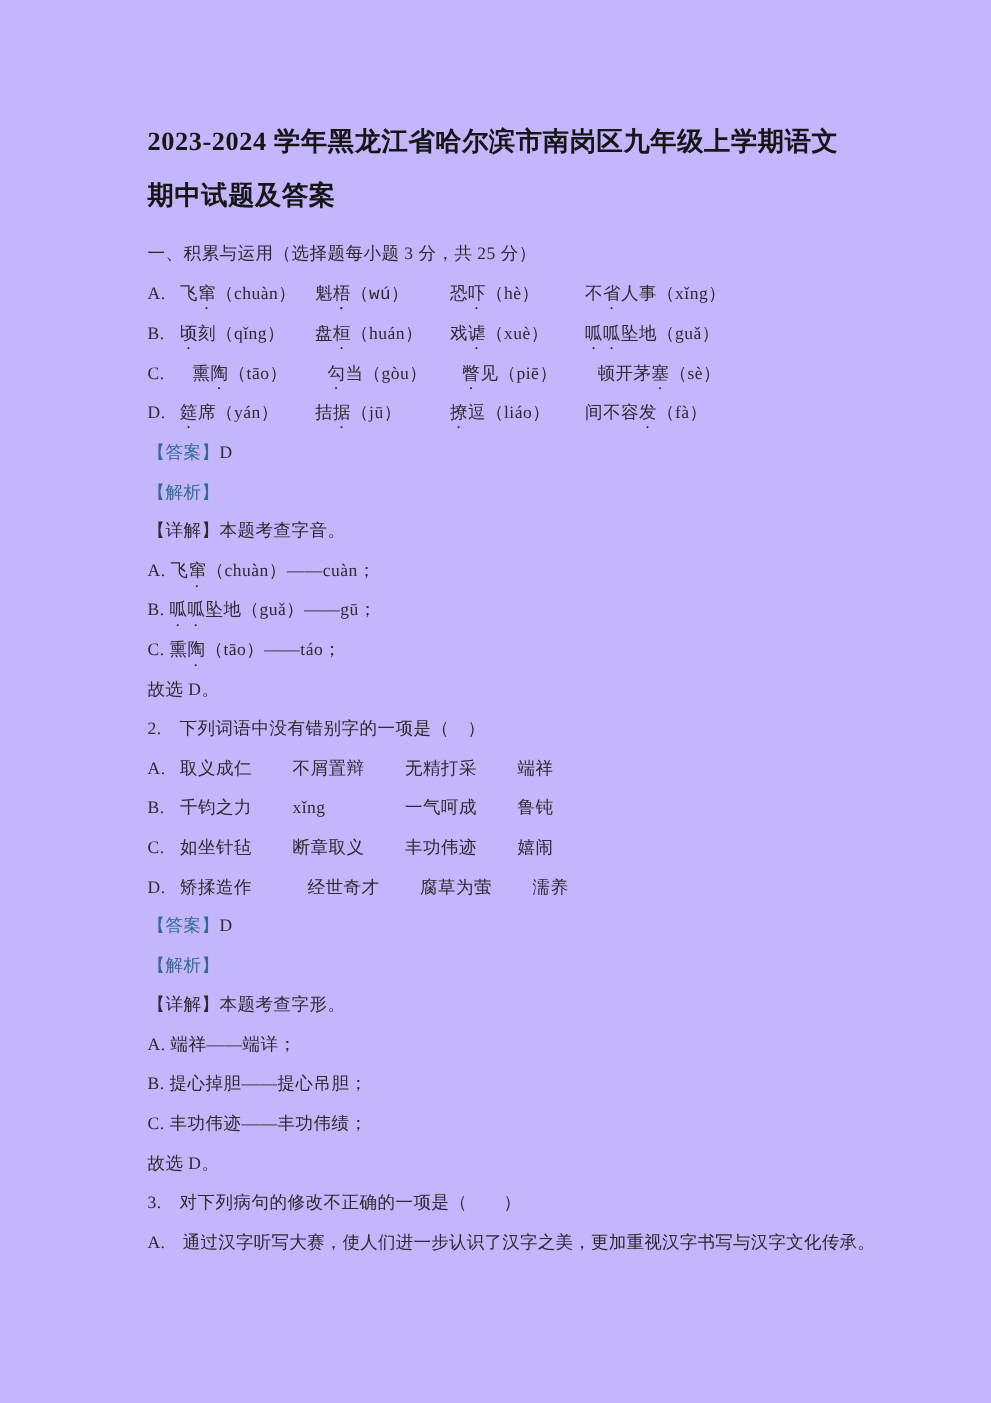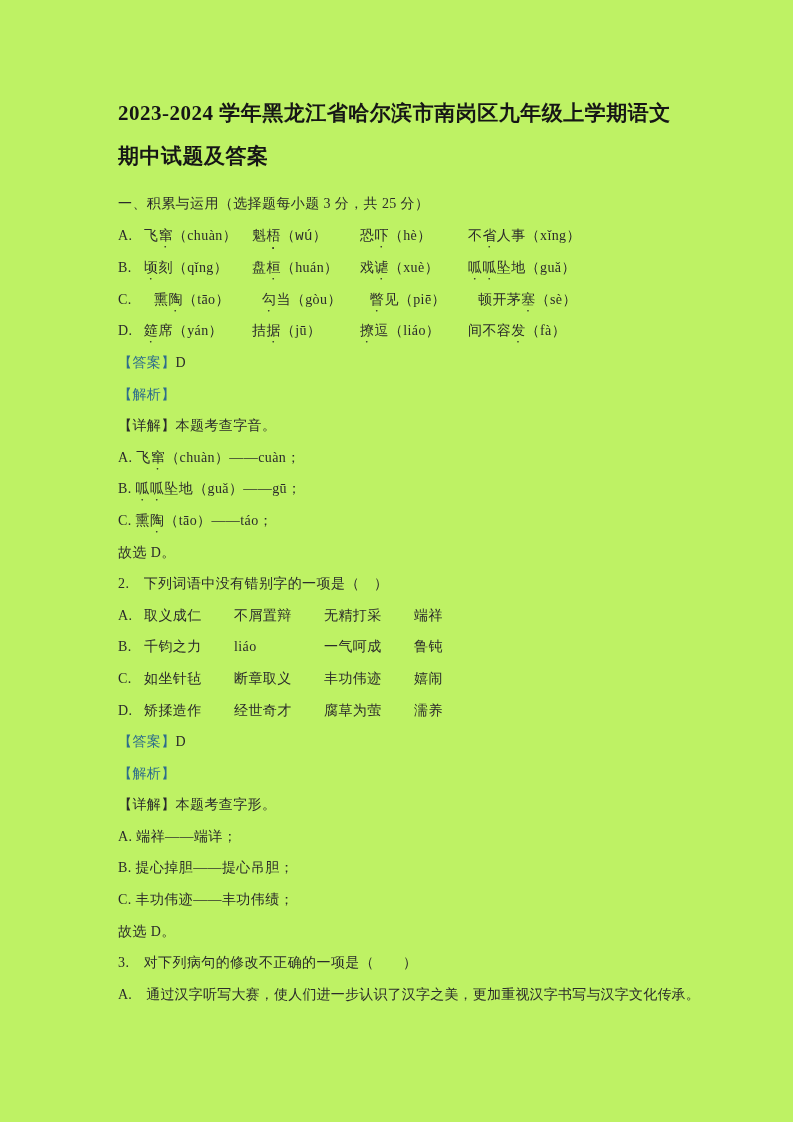--- a/index.html
+++ b/index.html
@@ -7,21 +7,21 @@
     width:793px;height:1122px;
     background:#ffffff;
     font-family:"Liberation Serif","DejaVu Serif",serif;
     color:#2b2b2b;
   }
   .page{
     box-sizing:border-box;
     width:793px;height:1122px;
     padding:92px 40px 40px 118px;
     overflow:hidden;
-    background:#bef264;
+    background:#c4b5fd;
   }
   .title{margin:0 0 10px 0;font-size:21px;font-weight:700;line-height:43px;color:#161616;letter-spacing:0.5px;}
   .doc-body p{margin:0;font-size:14px;line-height:31.6px;letter-spacing:0.4px;white-space:nowrap;}
   .doc-body p.wide{letter-spacing:0.2px;}
   .accent{color:#2e6d8c;}
   .opt-label{display:inline-block;width:26px;}
   .opt-item{display:inline-block;}
   .dot{
     -webkit-text-emphasis:filled dot #2b2b2b;
     text-emphasis:filled dot #2b2b2b;
@@ -45,23 +45,23 @@
       <p><span class="opt-label">D.</span><span class="opt-item" style="min-width: 108px;"><span class="dot">筵</span>席（yán）</span><span class="opt-item" style="min-width: 108px;">拮<span class="dot">据</span>（jū）</span><span class="opt-item" style="min-width: 108px;"><span class="dot">撩</span>逗（liáo）</span><span class="opt-item">间不容<span class="dot">发</span>（fà）</span></p>
       <p><span class="accent">【答案】</span><span>D</span></p>
       <p><span class="accent">【解析】</span></p>
       <p>【详解】本题考查字音。</p>
       <p>A. 飞<span class="dot">窜</span>（chuàn）——cuàn；</p>
       <p>B. <span class="dot">呱</span><span class="dot">呱</span>坠地（guǎ）——gū；</p>
       <p>C. 熏<span class="dot">陶</span>（tāo）——táo；</p>
       <p>故选 D。</p>
       <p>2.　下列词语中没有错别字的一项是（　）</p>
       <p><span class="opt-label">A.</span><span class="opt-item" style="min-width: 90px;">取义成仁</span><span class="opt-item" style="min-width: 90px;">不屑置辩</span><span class="opt-item" style="min-width: 90px;">无精打采</span><span class="opt-item">端祥</span></p>
-      <p><span class="opt-label">B.</span><span class="opt-item" style="min-width: 90px;">千钧之力</span><span class="opt-item" style="min-width: 90px;">liáo</span><span class="opt-item" style="min-width: 90px;">一气呵成</span><span class="opt-item">鲁钝</span></p>
+      <p><span class="opt-label">B.</span><span class="opt-item" style="min-width: 90px;">千钧之力</span><span class="opt-item" style="min-width: 90px;">xǐng</span><span class="opt-item" style="min-width: 90px;">一气呵成</span><span class="opt-item">鲁钝</span></p>
       <p><span class="opt-label">C.</span><span class="opt-item" style="min-width: 90px;">如坐针毡</span><span class="opt-item" style="min-width: 90px;">断章取义</span><span class="opt-item" style="min-width: 90px;">丰功伟迹</span><span class="opt-item">嬉闹</span></p>
-      <p><span class="opt-label">D.</span><span class="opt-item" style="min-width: 90px;">矫揉造作</span><span class="opt-item" style="min-width: 90px;">经世奇才</span><span class="opt-item" style="min-width: 90px;">腐草为萤</span><span class="opt-item">濡养</span></p>
+      <p><span class="opt-label">D.</span><span class="opt-item" style="min-width: 90px;">矫揉造作</span><span class="opt-item" style="min-width: 90px; margin-left: 12px;">经世奇才</span><span class="opt-item" style="min-width: 90px;">腐草为萤</span><span class="opt-item">濡养</span></p>
       <p><span class="accent">【答案】</span><span>D</span></p>
       <p><span class="accent">【解析】</span></p>
       <p>【详解】本题考查字形。</p>
       <p>A. 端祥——端详；</p>
       <p>B. 提心掉胆——提心吊胆；</p>
       <p>C. 丰功伟迹——丰功伟绩；</p>
       <p>故选 D。</p>
       <p>3.　对下列病句的修改不正确的一项是（　　）</p>
       <p class="wide">A.　通过汉字听写大赛，使人们进一步认识了汉字之美，更加重视汉字书写与汉字文化传承。</p>
     </div>

